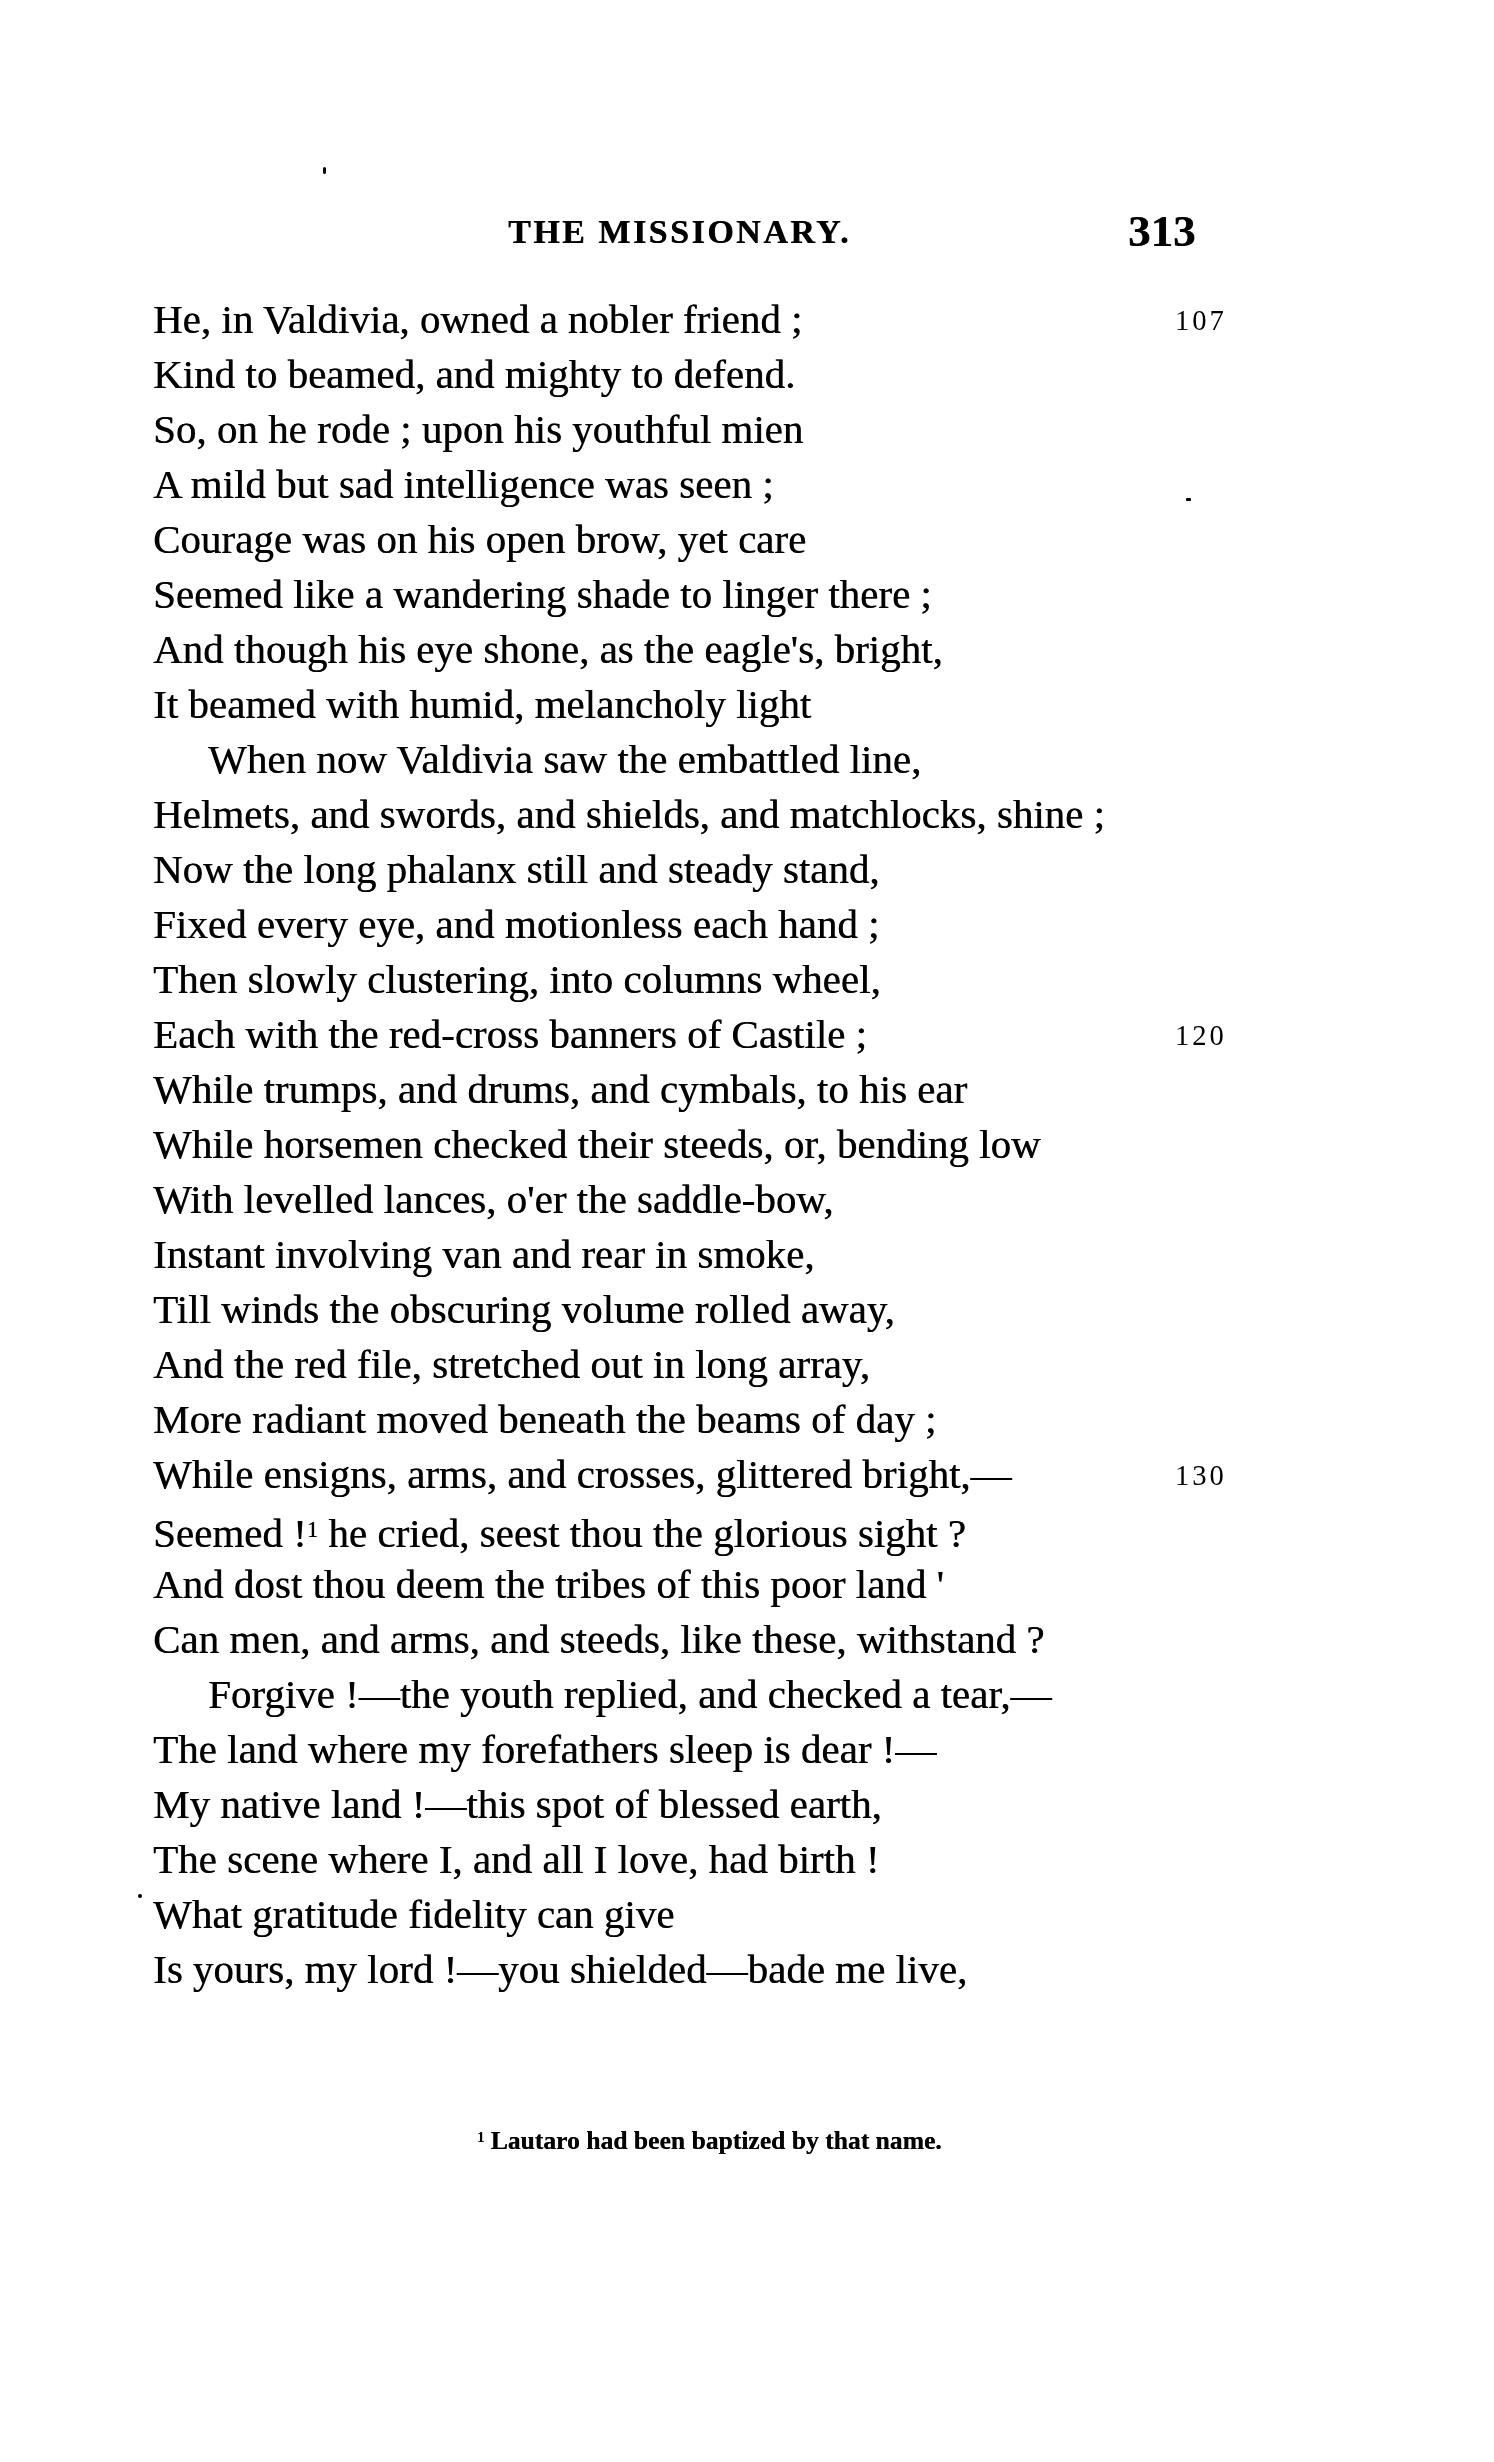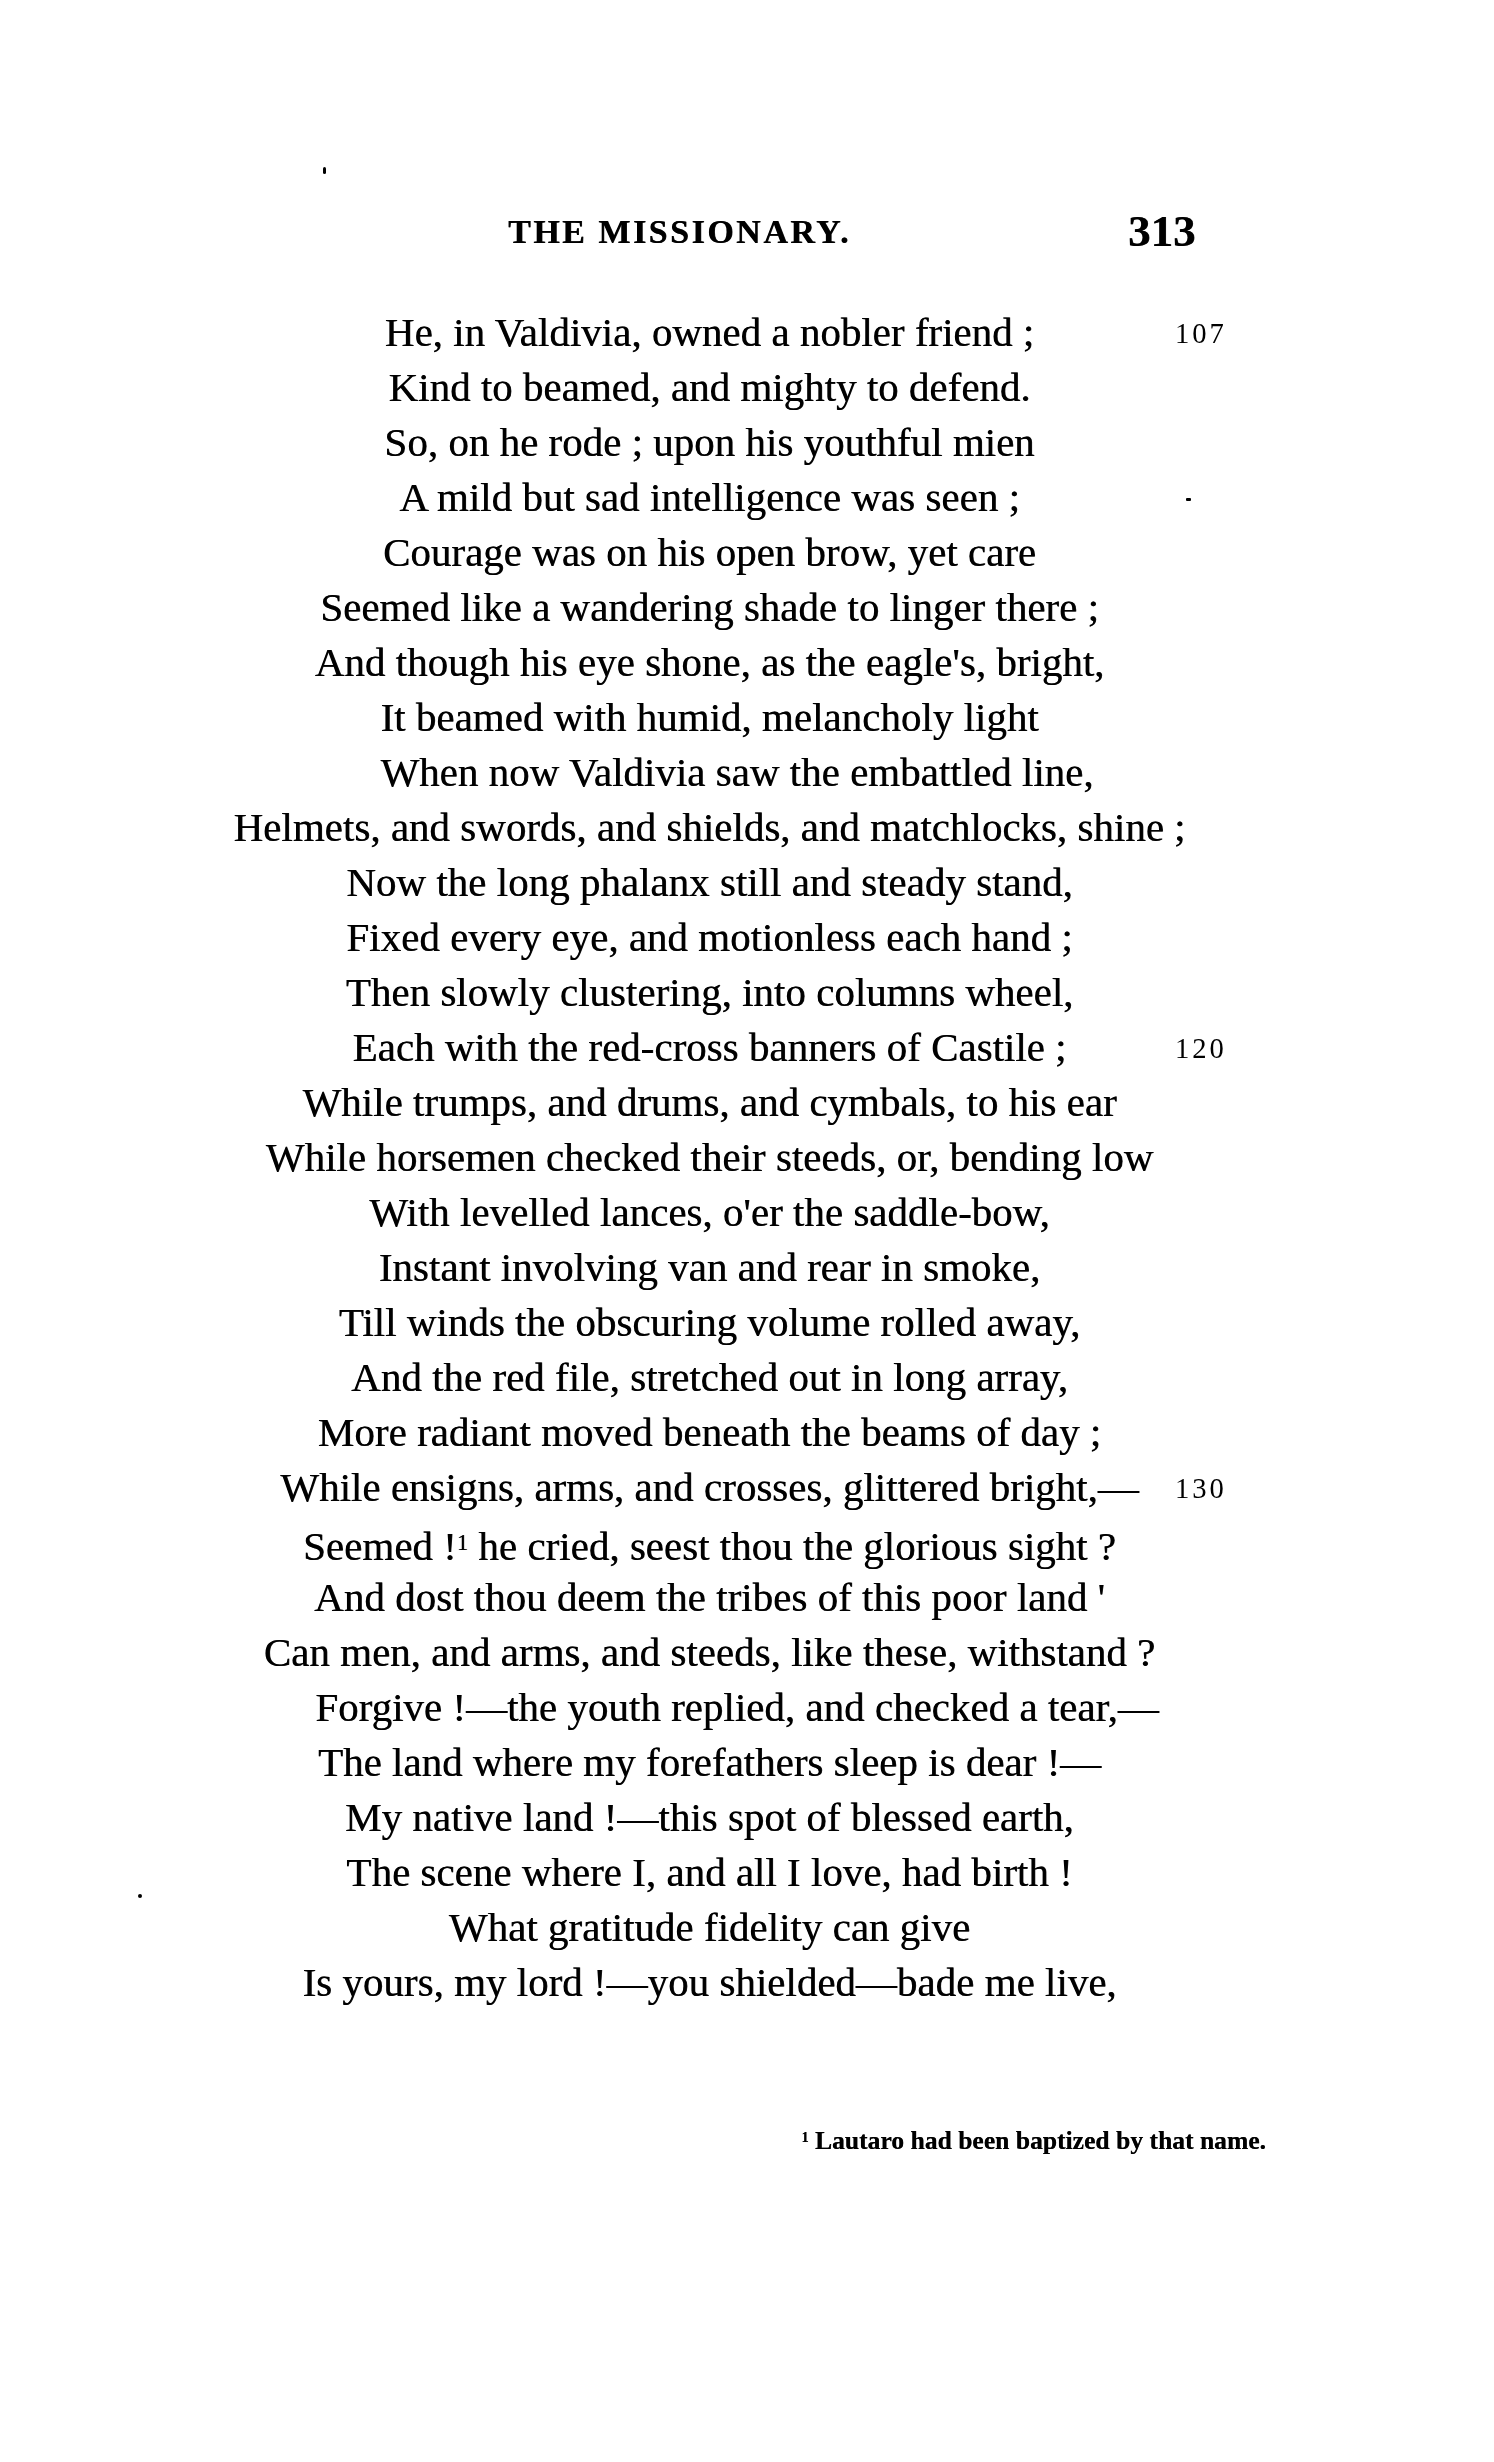--- a/index.html
+++ b/index.html
@@ -35,26 +35,25 @@
     left: 1128px;
     font-size: 45px;
     line-height: 45px;
     font-weight: bold;
     text-shadow: 0.5px 0 0 rgba(0,0,0,0.85);
     font-family: Liberation Serif, serif;
   }
   
   .poem {
     position: absolute;
-    top: 305px;
+    top: 292px;
     left: 153px;
     width: 1113px;
     font-size: 41px;
     text-shadow: 0.5px 0 0 rgba(0,0,0,0.85);
-    text-align: center;
   }
   .line {
     position: relative;
     height: 55px;
     line-height: 55px;
     white-space: nowrap;
   }
   .line.indent { padding-left: 55px; }
   .sup {
     font-size: 0.55em;
@@ -68,21 +67,21 @@
     line-height: 58px;
     letter-spacing: 3px;
     text-shadow: none;
   }
   
   .footnote {
     position: absolute;
     top: 2123px;
     left: 153px;
     width: 1113px;
-    text-align: right;
+    text-align: center;
     font-size: 25.6px;
     line-height: 29.5px;
     font-weight: bold;
     text-shadow: 0.2px 0 0 rgba(0,0,0,0.85);
   }
   .footnote .sup { vertical-align: 0.5em; }
   
   .speck {
     position: absolute;
     background: #000;

